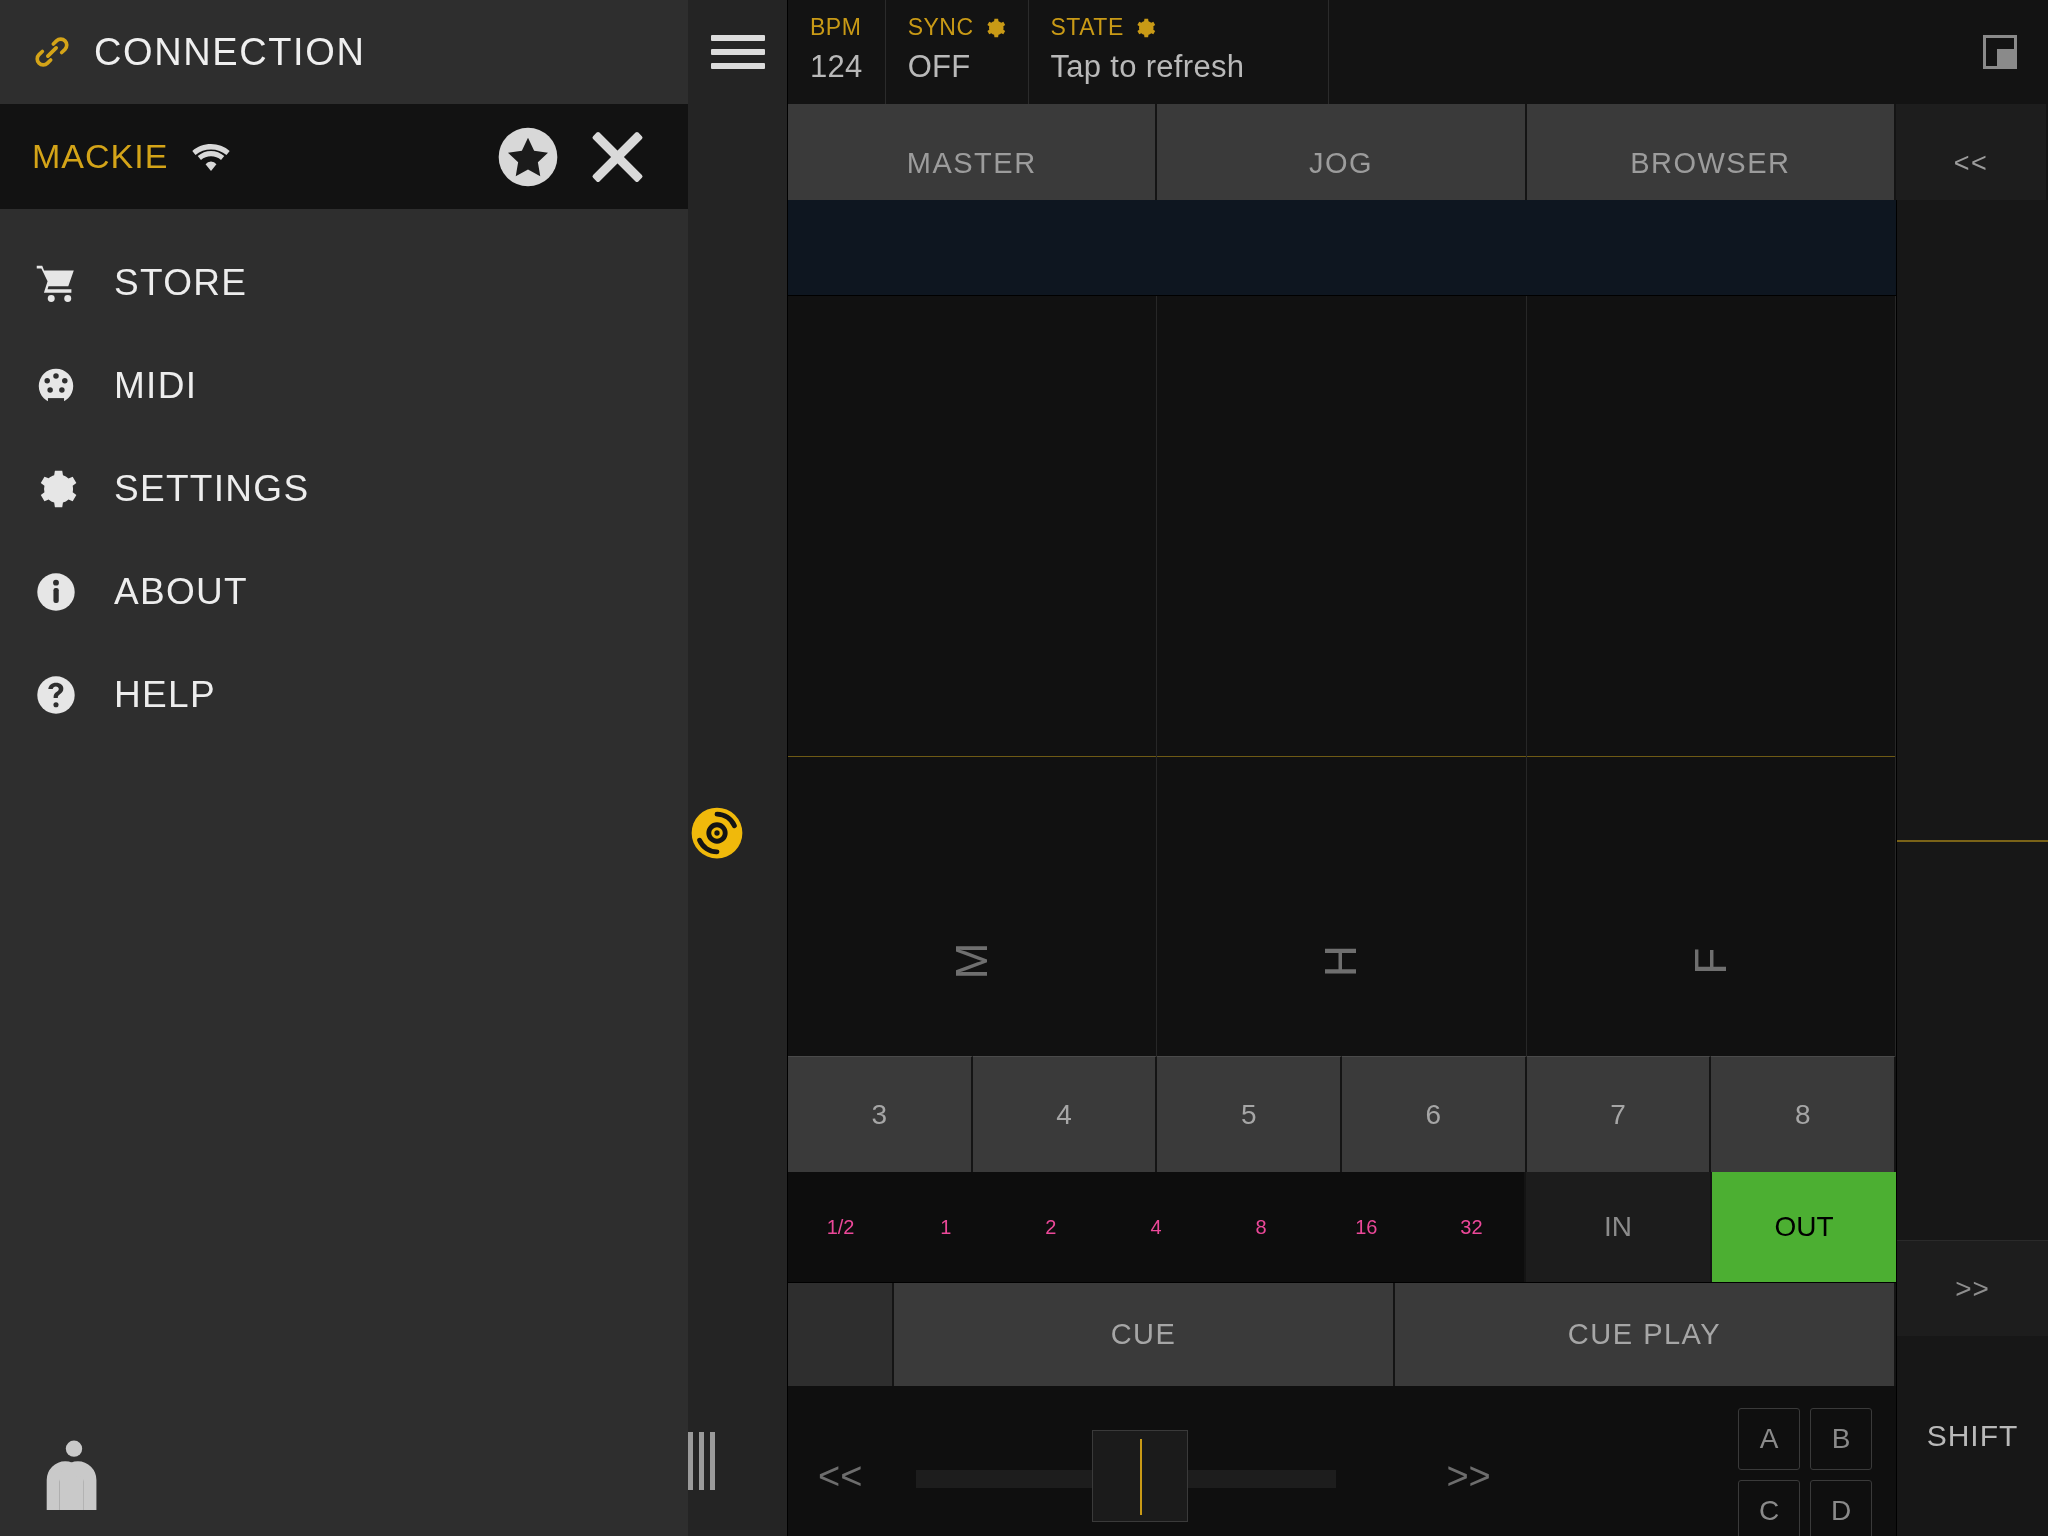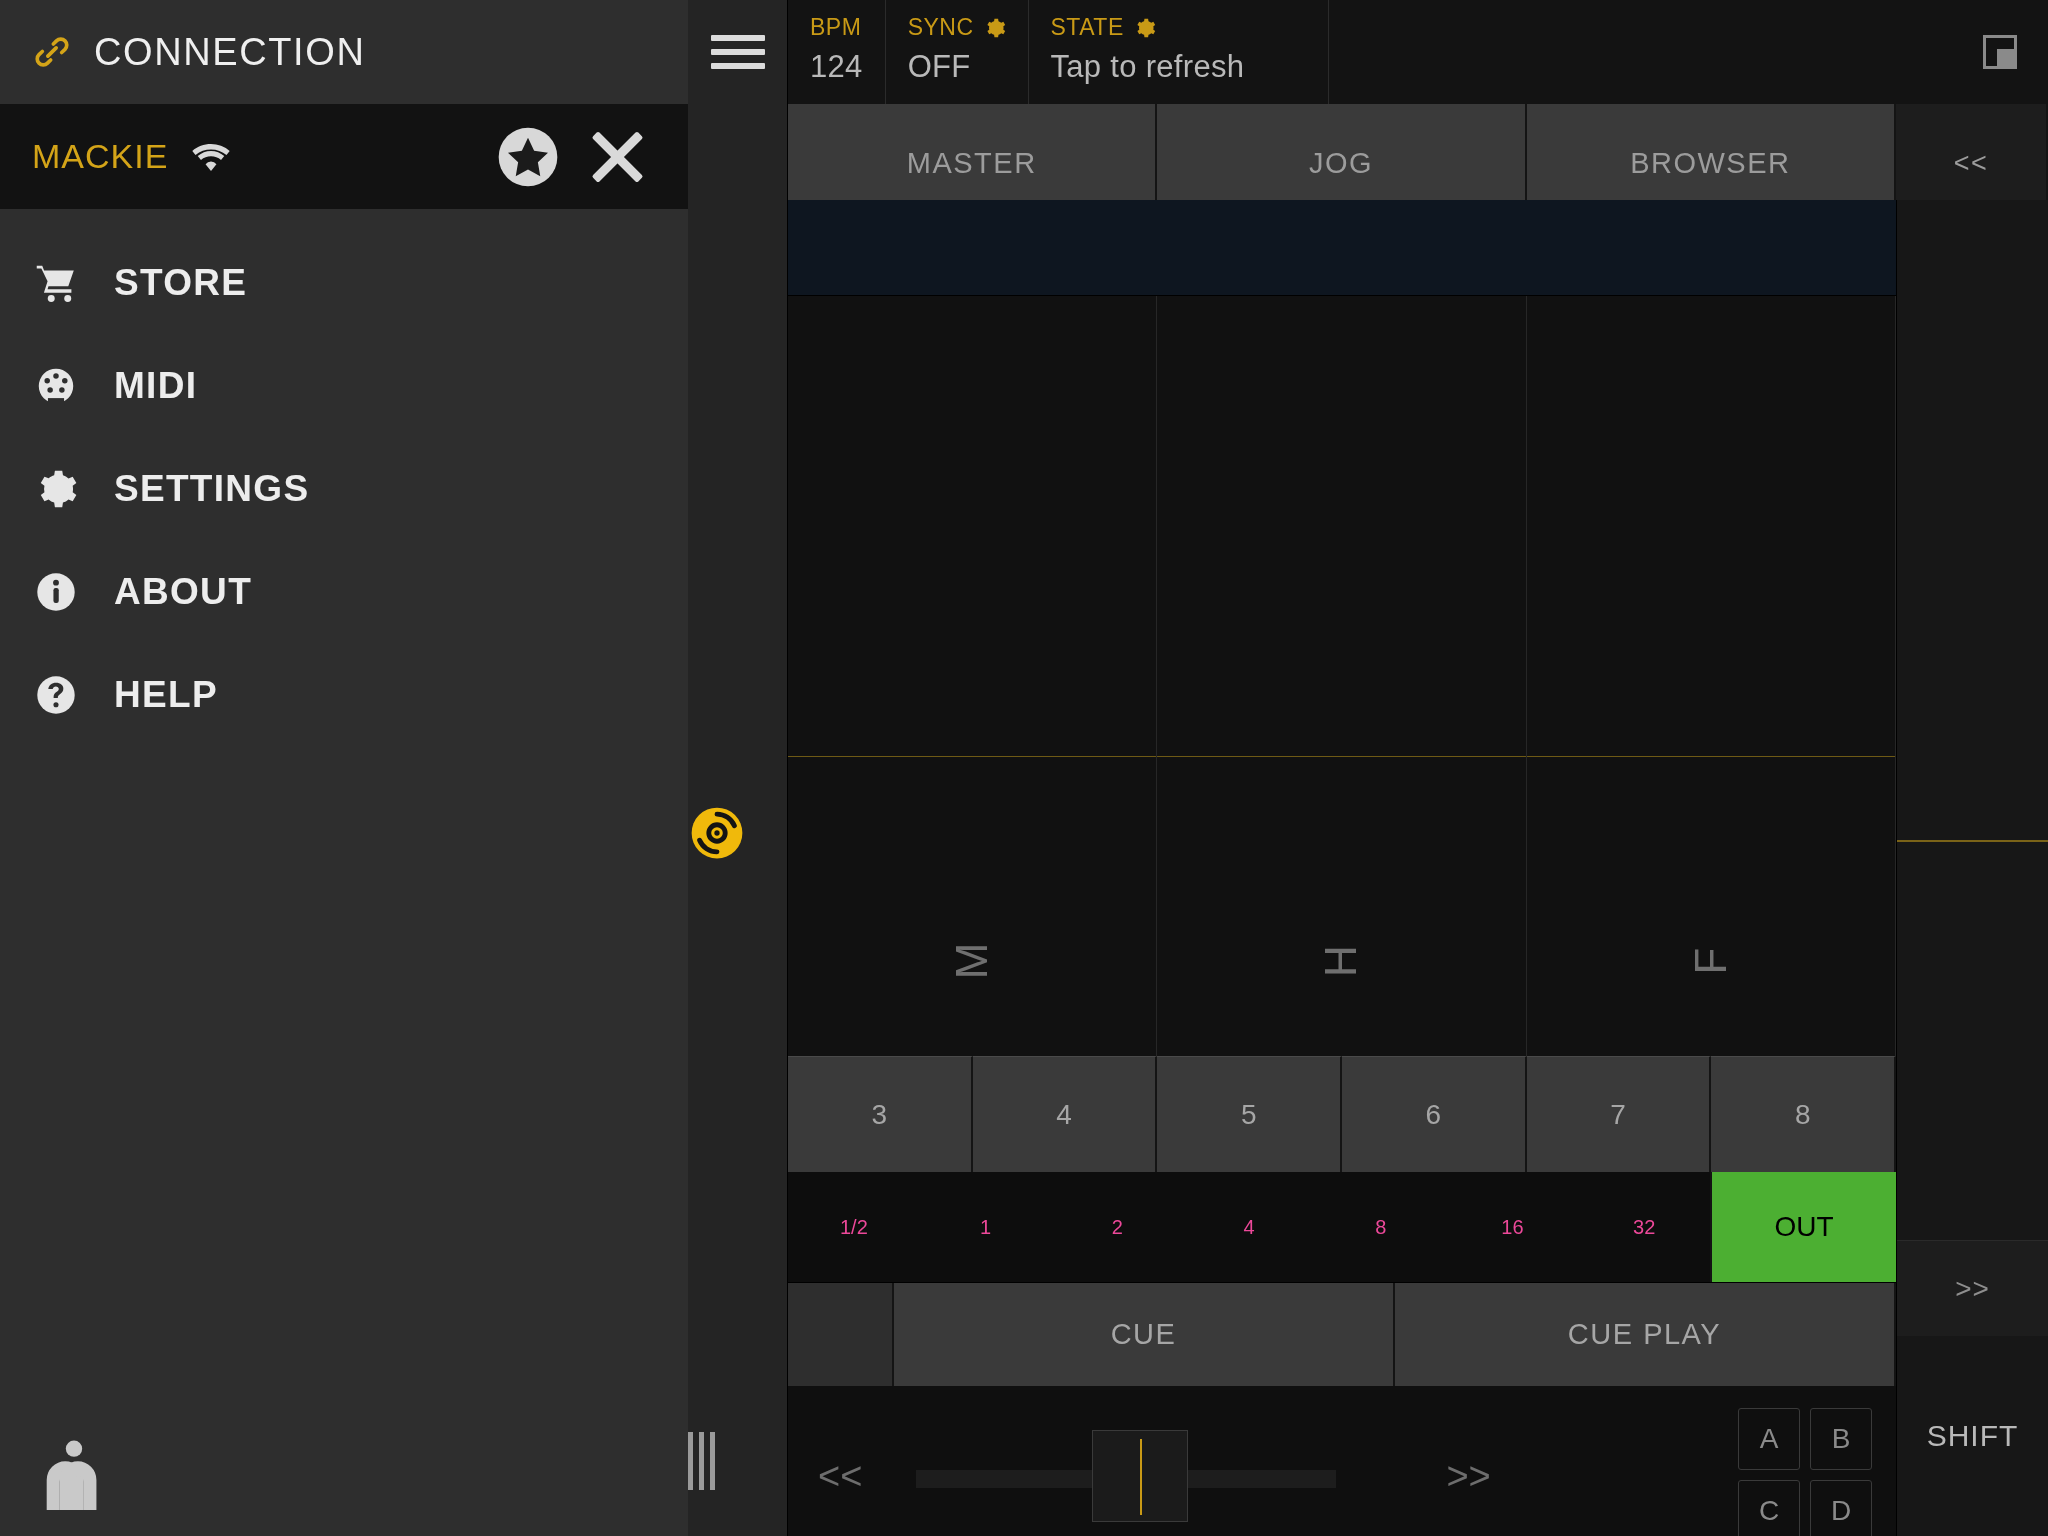--- a/index.html
+++ b/index.html
@@ -124,21 +124,21 @@
   .ovl-sub .spacer{ flex:1; }
   .star-btn{ width:64px;height:64px; margin-right:26px;}
   .star-btn svg{width:64px;height:64px;display:block;}
   .x-btn{ width:60px;height:60px; margin-right:42px; position:relative;}
   .x-btn:before,.x-btn:after{content:"";position:absolute;left:27px;top:-2px;width:9px;height:64px;
      background:#d9d9d9;border-radius:2px;}
   .x-btn:before{transform:rotate(45deg);} .x-btn:after{transform:rotate(-45deg);}
 
   .ovl-menu { position:absolute; left:0; top:209px; width:688px; bottom:0; z-index:20;
      background:#2e2e2e; padding-top:22px; }
-  .menu-item { height:103px; display:flex; align-items:center; padding-left:32px; gap:34px;font-weight:bold; }
+  .menu-item { height:103px; display:flex; align-items:center; padding-left:32px; gap:34px; }
   .menu-icon { width:48px; height:48px; display:flex; align-items:center; justify-content:center; }
   .menu-icon svg{width:44px;height:44px;display:block;}
   .menu-label { color:#ededed; font-size:37px; letter-spacing:1.3px; }
   .brand { position:absolute; left:34px; bottom:22px; width:80px; height:78px; }
   .brand svg{width:80px;height:78px;display:block;}
 </style>
 </head>
 <body>
 
 <div id="root">
@@ -294,20 +294,21 @@
         </div>
 
         <div class="loop-row">
           <div class="loop-cell">1/2</div>
           <div class="loop-cell">1</div>
           <div class="loop-cell">2</div>
           <div class="loop-cell">4</div>
           <div class="loop-cell">8</div>
           <div class="loop-cell">16</div>
           <div class="loop-cell">32</div>
+          <div class="loop-io">IN</div>
           <div class="loop-io active">OUT</div>
         </div>
 
         <div class="cue-row">
           <div class="cue-blank"></div>
           <div class="cue-btn">CUE</div>
           <div class="cue-btn">CUE PLAY</div>
         </div>
 
         <div class="pitch-row">

